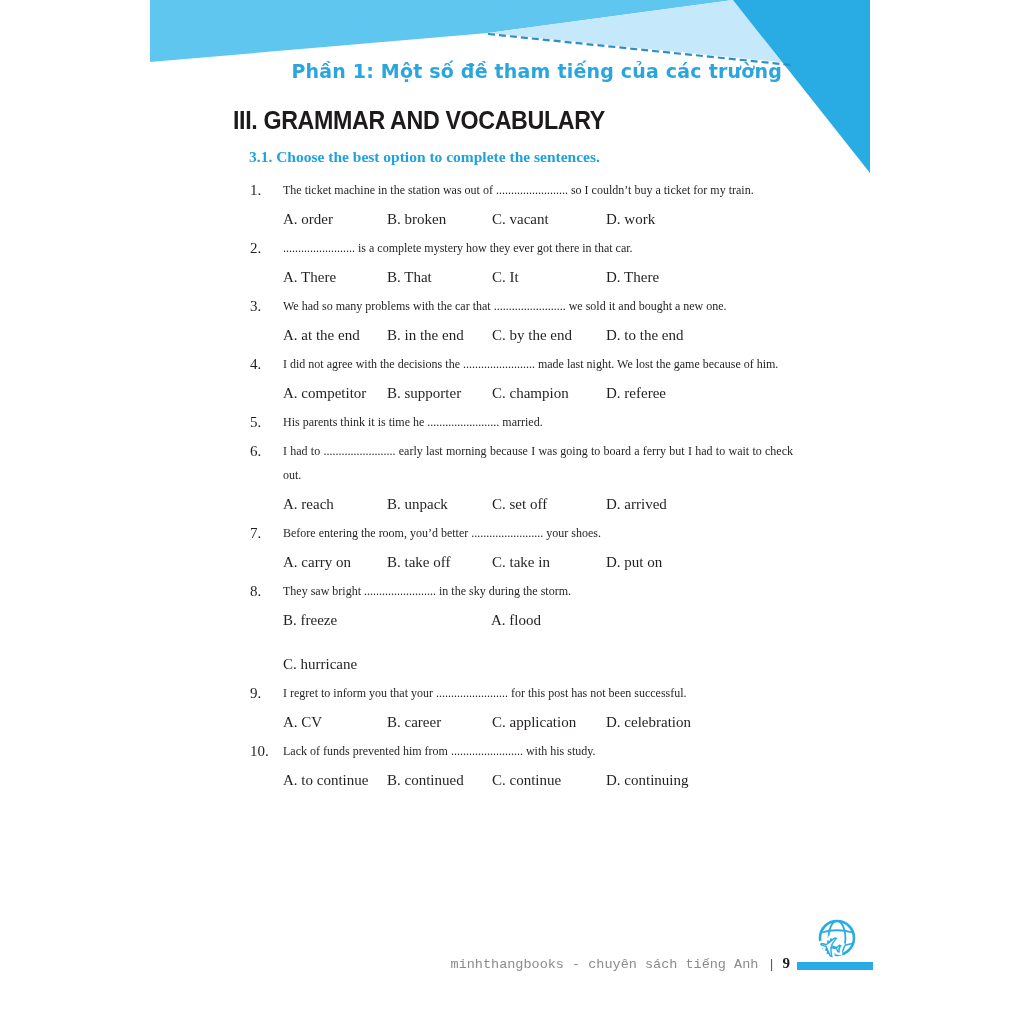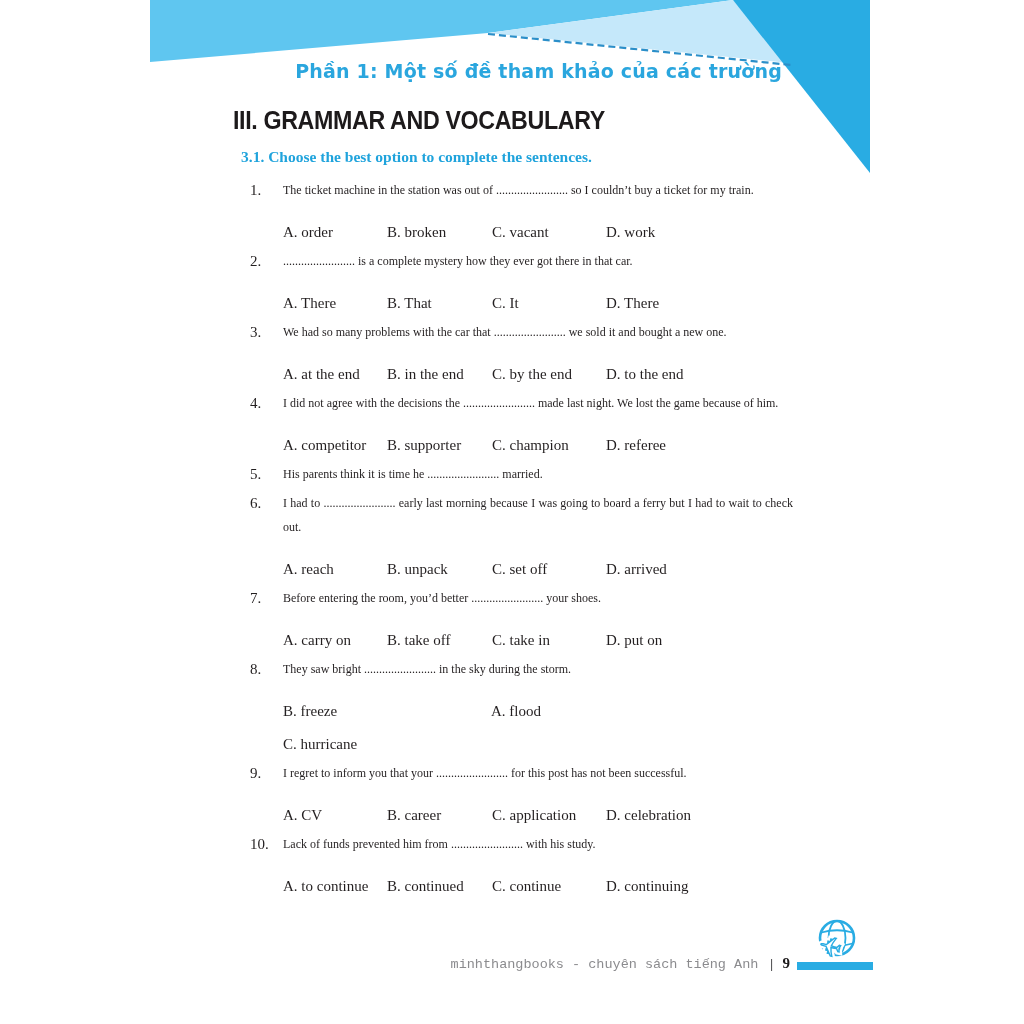--- a/index.html
+++ b/index.html
@@ -33,21 +33,21 @@
     font-family: "Liberation Sans", sans-serif;
     font-size: 25px;
     font-weight: bold;
     letter-spacing: -0.4px;
     color: #1d1a1b;
     transform: scaleX(0.93);
     transform-origin: left center;
     white-space: nowrap;
   }
   h2.instruction {
-    margin: 0 0 12px 8px;
+    margin: 0 0 12px 16px;
     font-family: "Liberation Serif", serif;
     font-size: 15.5px;
     font-weight: bold;
     color: #1fa3dc;
     white-space: nowrap;
   }
   #questions { margin: 0; padding: 0; list-style: none; }
   .question { margin-bottom: 5px; }
   .qrow { display: flex; }
   .qnum {
@@ -56,24 +56,24 @@
     font-size: 15px;
     line-height: 24px;
   }
   .qtext {
     flex: 1;
     font-size: 12px;
     line-height: 24px;
     text-align: justify;
   }
   .opts {
-    margin: 18px 0 0 50px;
+    margin: 5px 0 0 50px;
     display: grid;
     grid-template-columns: 104px 105px 114px auto;
-    row-gap: 9px;
+    row-gap: 20px;
     font-size: 15px;
     line-height: 24px;
   }
   .opts.two-col { grid-template-columns: 208px auto; }
   .opt { white-space: nowrap; }
   .footer-line {
     position: absolute;
     top: 953px; right: 234px;
     font-family: "Liberation Mono", monospace;
     font-size: 13.5px;
@@ -99,21 +99,21 @@
 </head>
 <body>
 
 <svg class="header-art" width="1024" height="190" viewBox="0 0 1024 190" aria-hidden="true">
   <polygon points="150,0 733,0 488,33 150,62" fill="#5fc6f0"></polygon>
   <polygon points="488,33 733,0 789,63" fill="#c5e8fa"></polygon>
   <polygon points="733,0 870,0 870,173" fill="#29ace3"></polygon>
   <line x1="488" y1="34" x2="791" y2="65" stroke="#2b8fc9" stroke-width="2.2" stroke-dasharray="7 4"></line>
 </svg>
 
-<div class="header-tagline">Phần 1: Một số đề tham khảo của các trường</div>
+<div class="header-tagline">Phần 1: Một số đề tham tiếng của các trường</div>
 
 <main>
   <h1 class="section-title">III. GRAMMAR AND VOCABULARY</h1>
   <h2 class="instruction">3.1. Choose the best option to complete the sentences.</h2>
   <div id="questions">
       <div class="question">
         <div class="qrow">
           <span class="qnum">1.</span>
           <div class="qtext">The ticket machine in the station was out of ........................ so I couldn’t buy a ticket for my train.</div>
         </div>

